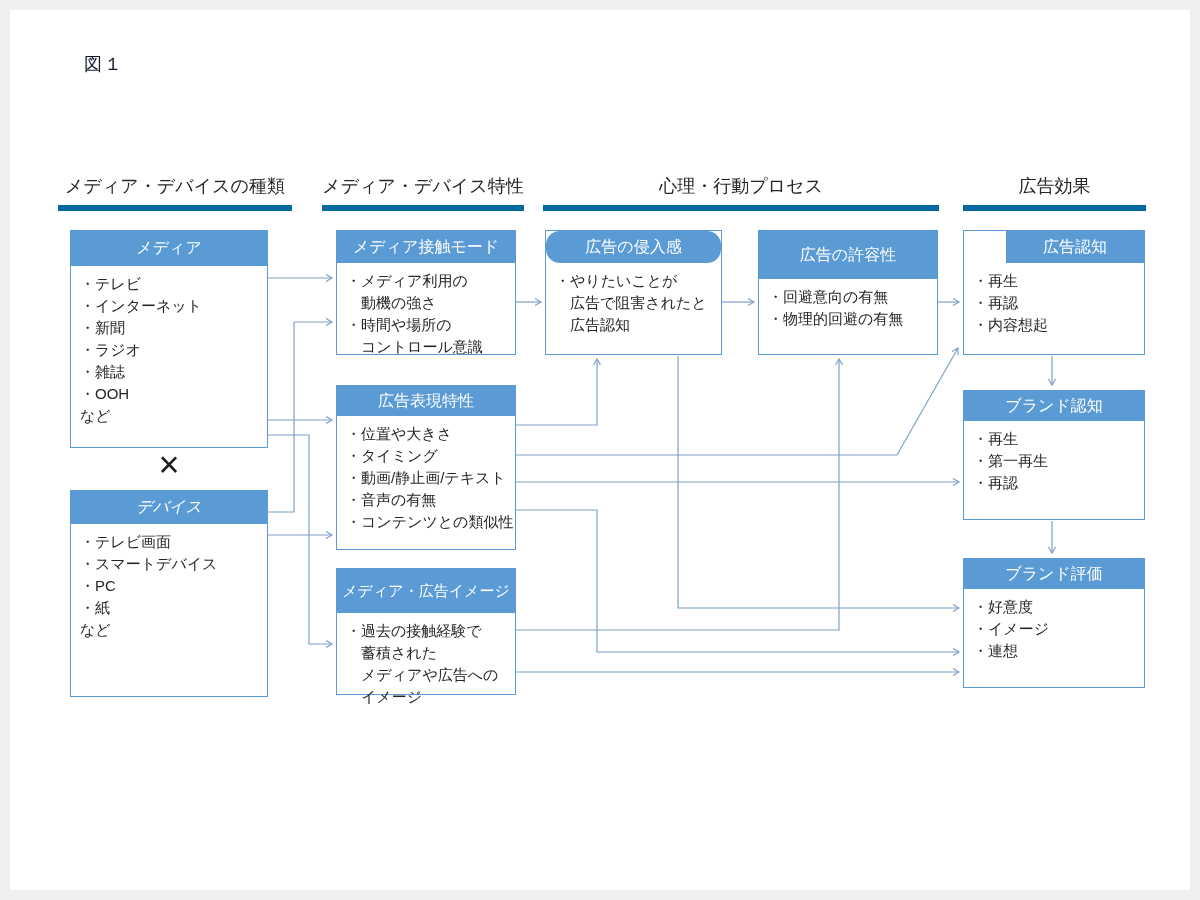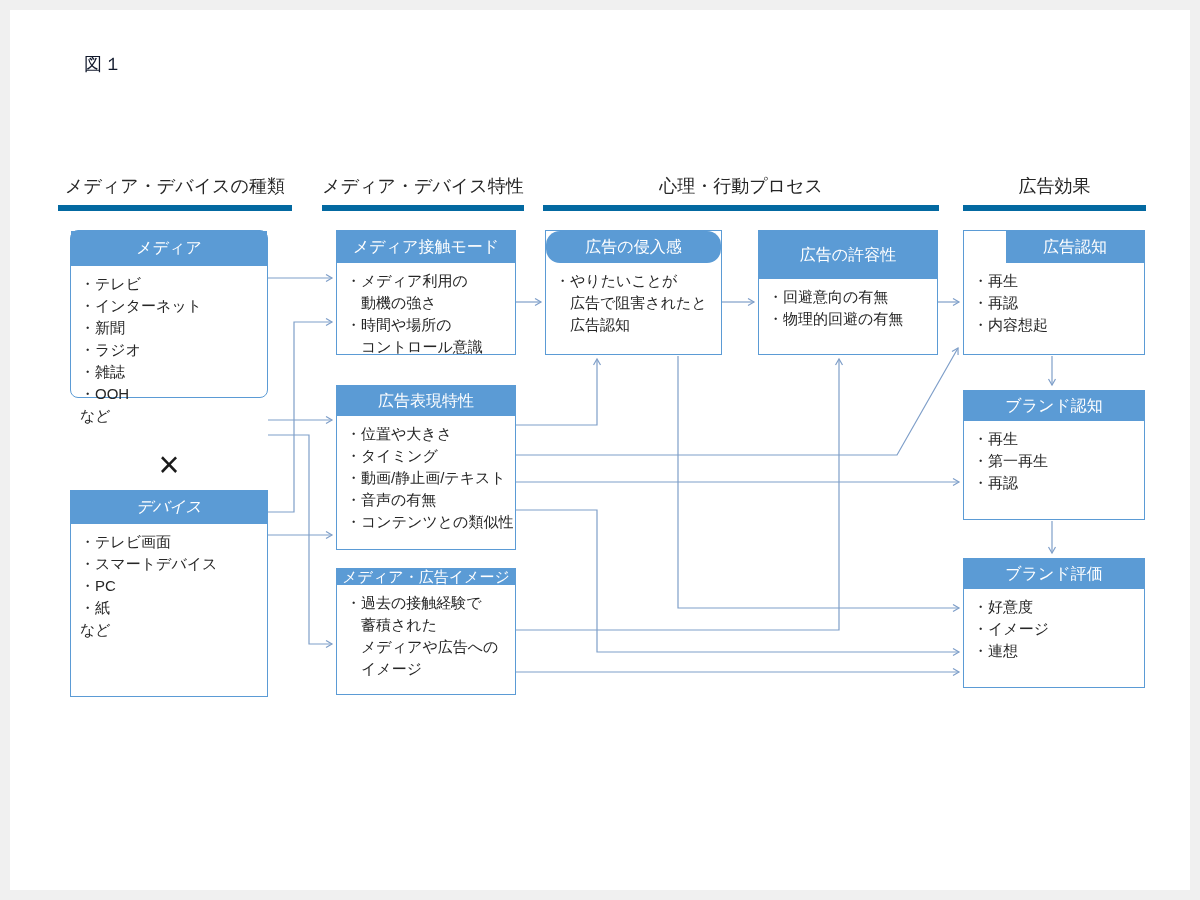--- a/index.html
+++ b/index.html
@@ -12,30 +12,30 @@
   #colh-1{left:58px;top:174px;width:234px;}
   #colh-2{left:322px;top:174px;width:202px;}
   #colh-3{left:543px;top:174px;width:396px;}
   #colh-4{left:963px;top:174px;width:183px;}
   svg.connectors{position:absolute;left:0;top:0;z-index:1;}
   .box{position:absolute;background:#fff;border:1.5px solid #5b9bd5;box-sizing:border-box;z-index:2;}
   .box-header{background:#5b9bd5;color:#fff;text-align:center;font-size:16px;
               display:flex;align-items:center;justify-content:center;}
   .box-body{padding:7px 6px 6px 9px;font-size:15px;line-height:22px;color:#262626;}
   .box-body .line{white-space:pre;}
-  #box-media{left:70px;top:230px;width:198px;height:168px;border-radius:8px;}
+  #box-media{left:70px;top:230px;width:198px;height:218px;}
   #box-media .box-header{height:35px;}
   #box-device{left:70px;top:490px;width:198px;height:207px;}
   #box-device .box-header{height:33px;font-style:italic;}
   #box-contact_mode{left:336px;top:230px;width:180px;height:125px;}
   #box-contact_mode .box-header{height:32px;}
   #box-ad_expression{left:336px;top:385px;width:180px;height:165px;}
   #box-ad_expression .box-header{height:30px;}
   #box-media_ad_image{left:336px;top:568px;width:180px;height:127px;}
-  #box-media_ad_image .box-header{height:16px;font-size:15px;}
+  #box-media_ad_image .box-header{height:44px;font-size:15px;}
   #box-ad_intrusion{left:545px;top:230px;width:177px;height:125px;}
   #box-ad_intrusion .box-header{height:32px;border-radius:14px;}
   #box-ad_acceptability{left:758px;top:230px;width:180px;height:125px;}
   #box-ad_acceptability .box-header{height:48px;}
   #box-ad_recognition{left:963px;top:230px;width:182px;height:125px;}
   #box-ad_recognition .box-header{height:32px;margin-left:42px;}
   #box-brand_recognition{left:963px;top:390px;width:182px;height:130px;}
   #box-brand_recognition .box-header{height:30px;}
   #box-brand_evaluation{left:963px;top:558px;width:182px;height:130px;}
   #box-brand_evaluation .box-header{height:30px;}

